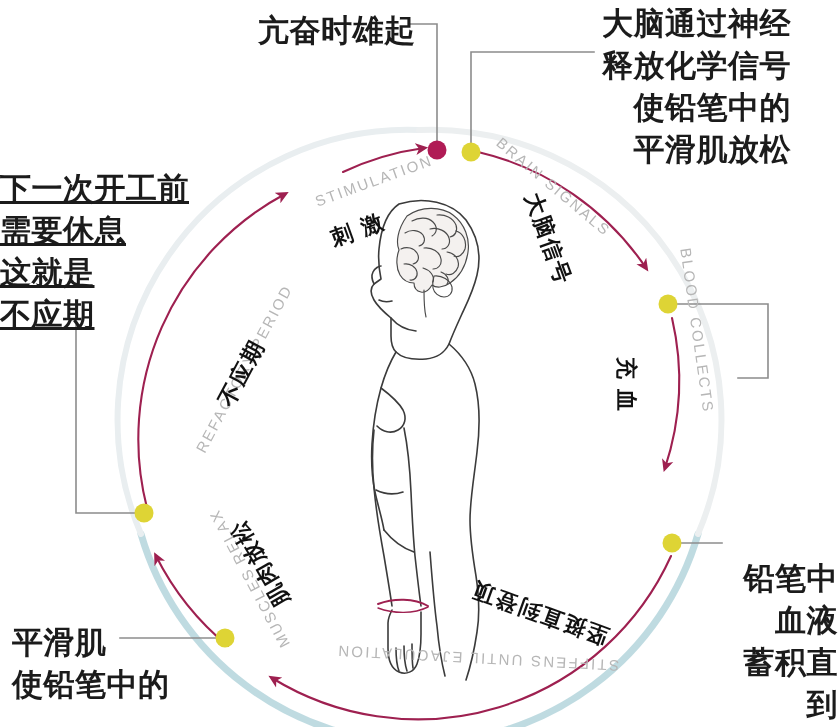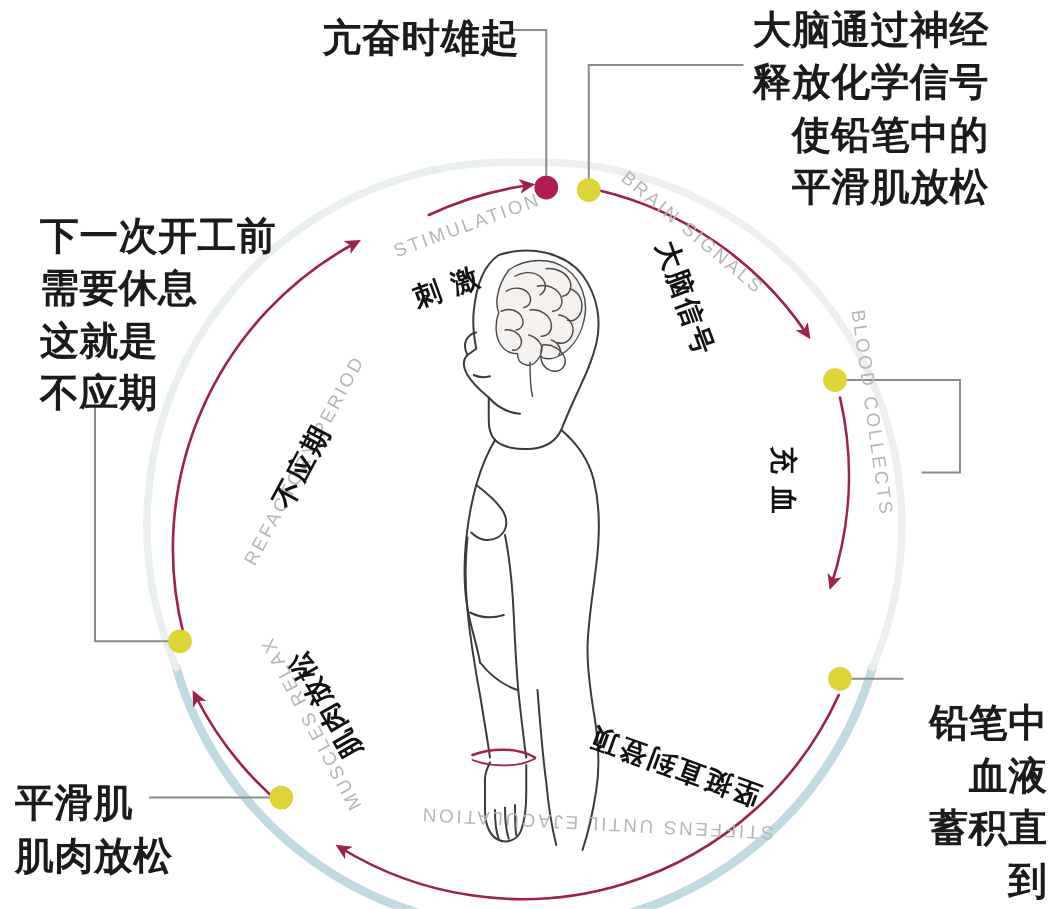--- a/index.html
+++ b/index.html
@@ -194,20 +194,20 @@
 释放化学信号
 使铅笔中的
 平滑肌放松</div>
 
 
   <div class="cn-callout right" style="left:716px;top:558px;">铅笔中血液
 蓄积直到
 登顶</div>
 
   <div class="cn-callout left" style="left:12px;top:622px;">平滑肌
-肌肉放松</div>
-
-  <div class="cn-callout left" style="left:32px;top:168px;">下一次开工前
+使铅笔中的</div>
+
+  <div class="cn-callout left" style="left:0;top:168px;text-decoration:underline;">下一次开工前
 需要休息
 这就是
 不应期</div>
 
 </div>
 
 </body></html>

